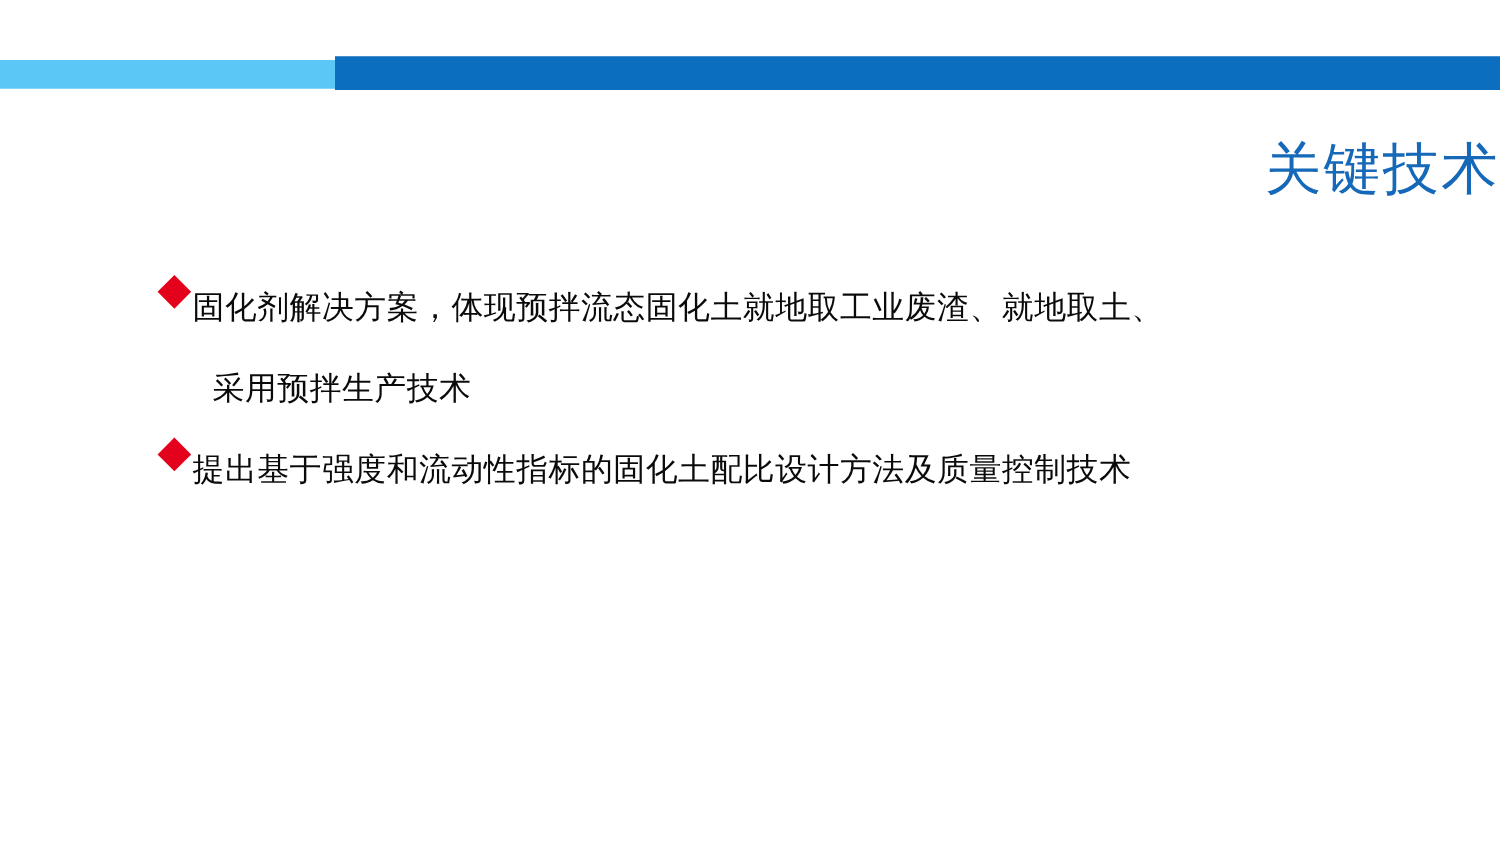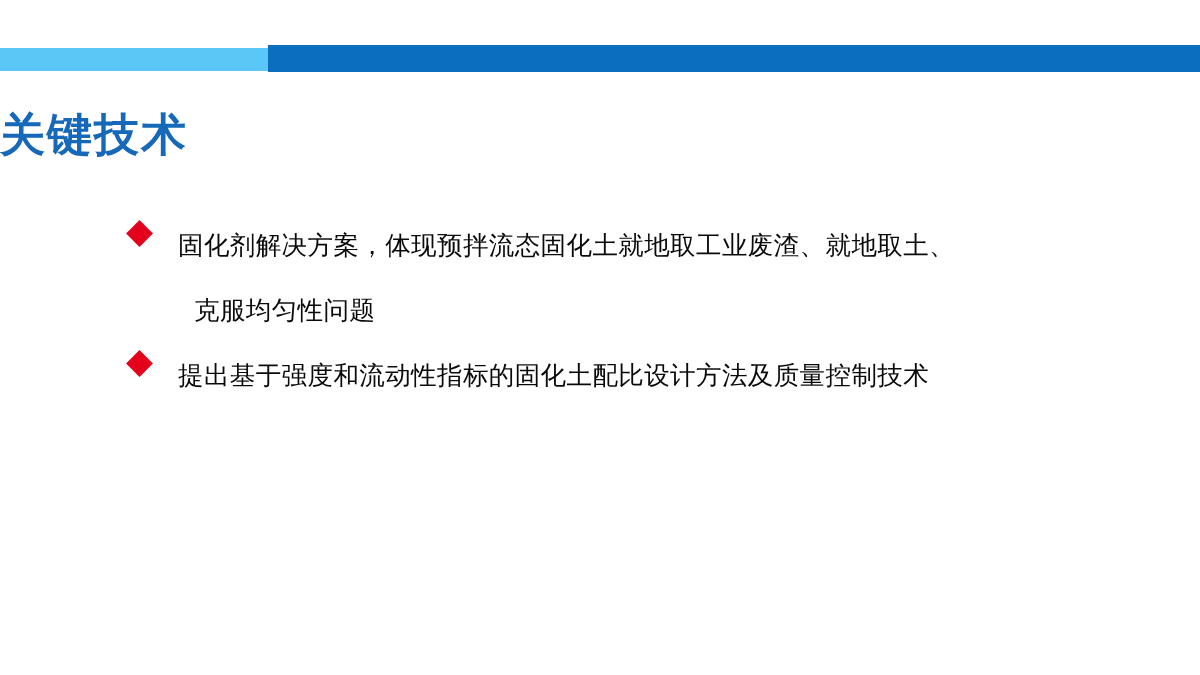--- a/index.html
+++ b/index.html
@@ -39,27 +39,27 @@
     height: 27px;
     background: #0B6EBE;
   }
 
   
   .title {
     position: absolute;
     left: 0;
     top: 107px;
     width: 1200px;
-    text-align: left;
+    text-align: right;
     color: #1569B8;
     font-size: 45px;
     line-height: 56px;
     letter-spacing: 2px;
     font-family: "Liberation Sans", "DejaVu Sans", sans-serif;
-    font-weight: 700;
+    font-weight: 400;
     white-space: nowrap;
   }
 
   
   .body-block {
     position: absolute;
     left: 130px;
     top: 213px;
     width: 1020px;
   }
@@ -86,21 +86,20 @@
   }
 
   .bullet-text {
     flex: 1 1 auto;
     color: #0a0a0a;
     font-size: 25.5px;
     line-height: 65px;
     letter-spacing: 0.4px;
     font-family: "Liberation Serif", "DejaVu Serif", serif;
     white-space: pre-line;
-    margin-left: 24px;
   }
 
   .bullet-text .cont {
     display: block;
     padding-left: 16px;
   }
 </style>
 </head>
 <body>
 
@@ -108,21 +107,21 @@
 
   <div class="bar-light"></div>
   <div class="bar-dark"></div>
 
   <div class="title">关键技术</div>
 
   <div class="body-block">
 
     <div class="bullet-row tall">
       <span class="diamond"></span>
-      <span class="bullet-text"><span>固化剂解决方案，体现预拌流态固化土就地取工业废渣、就地取土、</span><span class="cont">克服均匀性问题</span></span>
+      <span class="bullet-text"><span>固化剂解决方案，体现预拌流态固化土就地取工业废渣、就地取土、</span><span class="cont">采用预拌生产技术</span></span>
     </div>
 
 
 
     <div class="bullet-row">
       <span class="diamond"></span>
       <span class="bullet-text">提出基于强度和流动性指标的固化土配比设计方法及质量控制技术</span>
     </div>
 
   </div>

